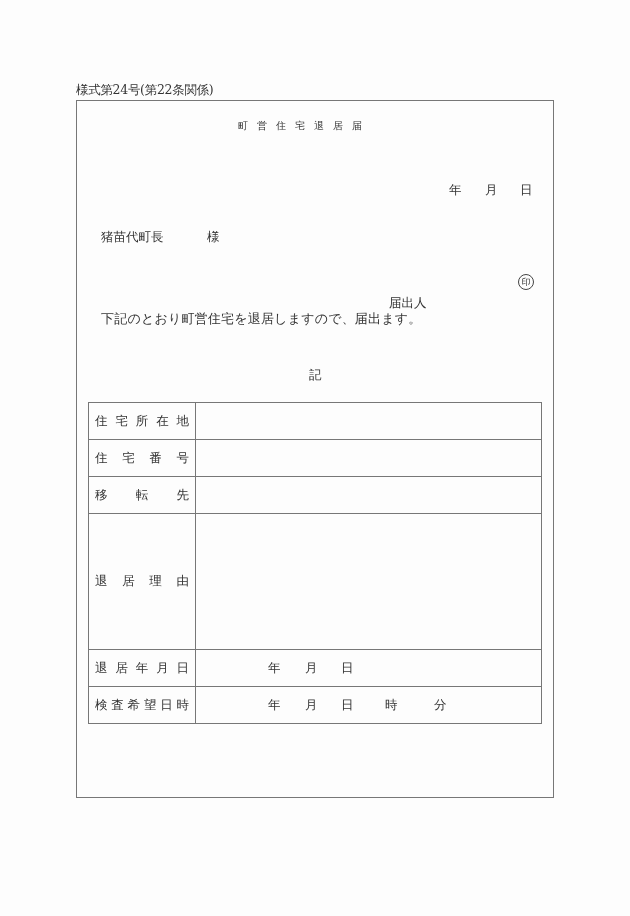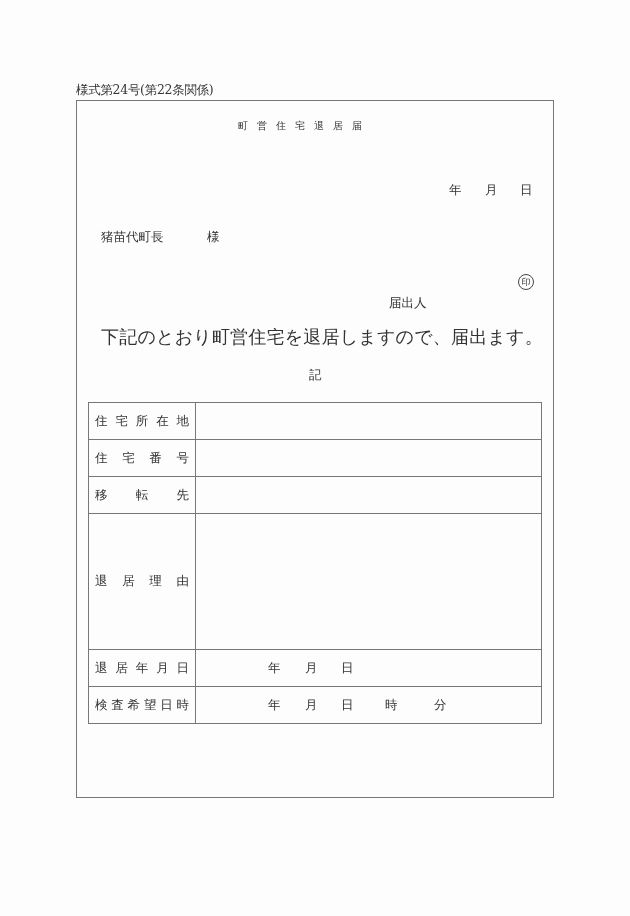--- a/index.html
+++ b/index.html
@@ -38,22 +38,22 @@
   .sama { left: 207px; top: 229px; font-size: 12.5px; }
   .applicant { left: 389px; top: 275px; font-size: 12.5px; white-space: nowrap; margin-top: 20px; }
   .seal {
     left: 518px; top: 274px;
     width: 14px; height: 14px;
     border: 1px solid #444; border-radius: 50%;
     font-size: 9px; line-height: 14px; text-align: center;
     box-sizing: content-box;
   }
   .statement {
-    left: 101px; top: 325px;
-    font-size: 18px; white-space: nowrap; letter-spacing: 0.2px;
+    left: 101px; top: 310px;
+    font-size: 13px; white-space: nowrap; letter-spacing: 0.2px;
   }
   .ki { left: 309px; top: 367px; font-size: 12.5px; }
 
   .form-table {
     left: 88px; top: 402px;
     width: 454px;
     border-collapse: collapse;
     table-layout: fixed;
     font-size: 12.5px;
   }

